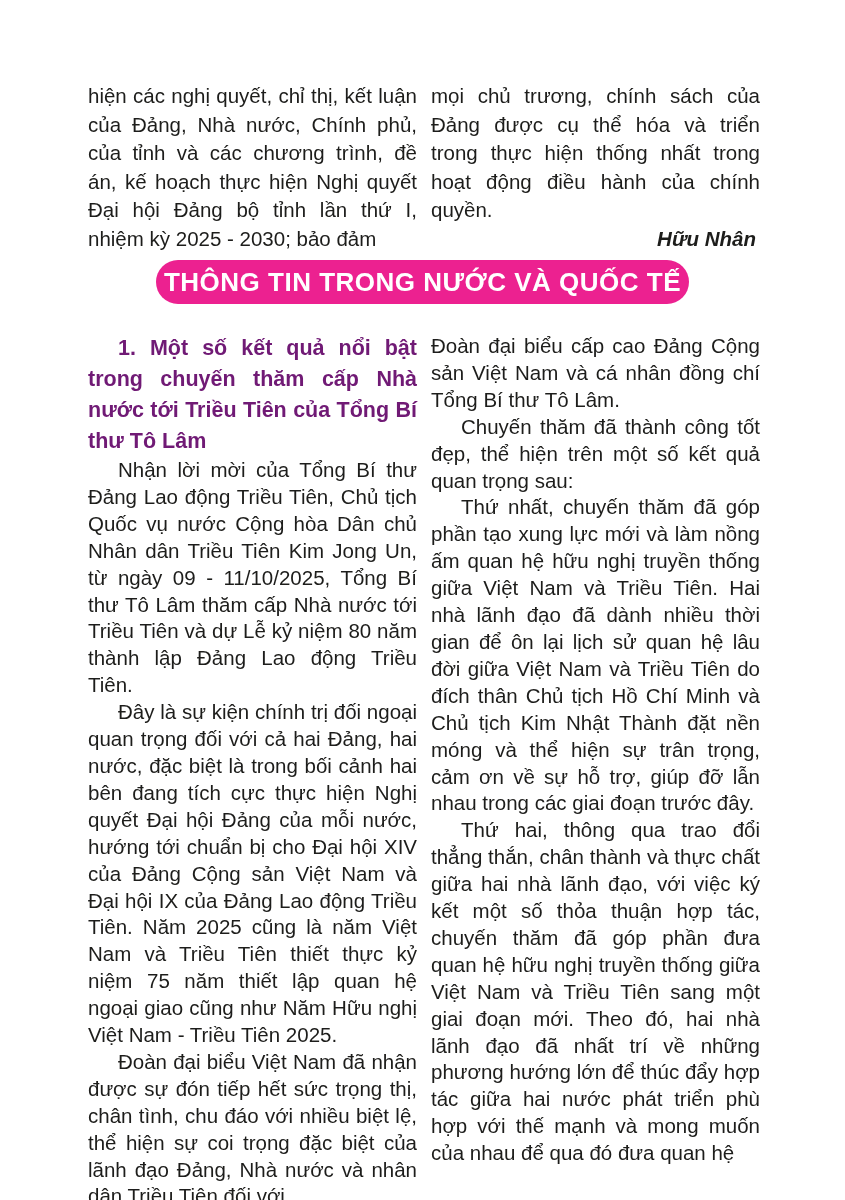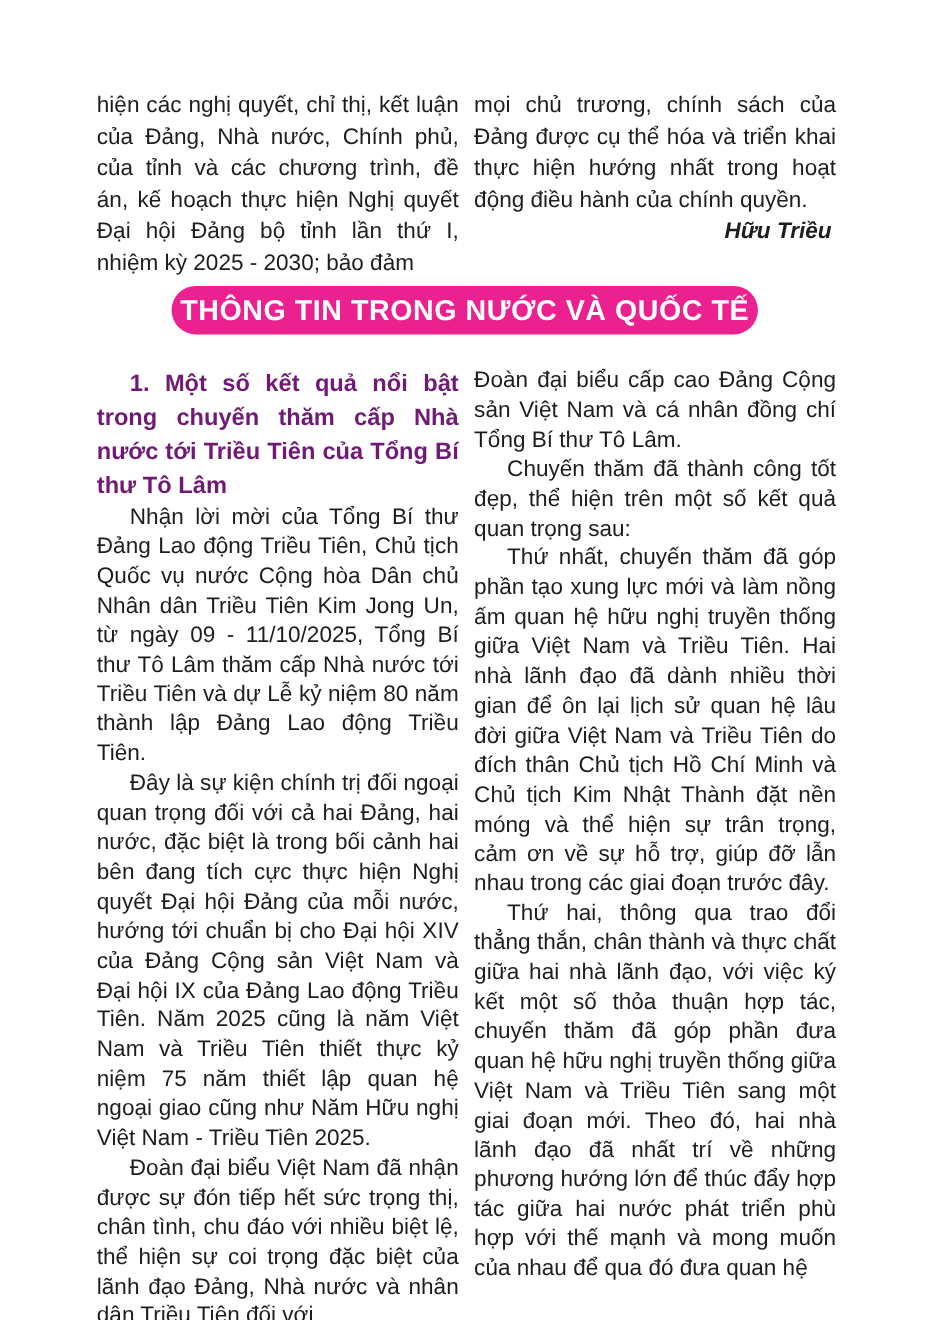--- a/index.html
+++ b/index.html
@@ -83,23 +83,23 @@
 <body>
 
 <div class="page" style="background: rgb(255, 255, 255); color: rgb(29, 29, 27);">
 
   <section class="two-col prev-article" style="top:79px;">
     <div class="col">
         <p class="para">hiện các nghị quyết, chỉ thị, kết luận của Đảng, Nhà nước, Chính phủ, của tỉnh và các chương trình, đề án, kế hoạch thực hiện Nghị quyết Đại hội Đảng bộ tỉnh lần thứ I, nhiệm kỳ 2025 - 2030; bảo đảm</p>
       </div>
     <div class="col">
       <div>
-          <p class="para">mọi chủ trương, chính sách của Đảng được cụ thể hóa và triển khai thực hiện hướng nhất trong hoạt động điều hành của chính quyền.</p>
+          <p class="para">mọi chủ trương, chính sách của Đảng được cụ thể hóa và triển trong thực hiện thống nhất trong hoạt động điều hành của chính quyền.</p>
         </div>
-      <p class="author-line">Hữu Triều</p>
+      <p class="author-line">Hữu Nhân</p>
     </div>
   </section>
 
   <div class="section-banner" style="background: rgb(236, 33, 144);">
     <span class="section-banner-label" style="color: rgb(255, 255, 255);">THÔNG TIN TRONG NƯỚC VÀ QUỐC TẾ</span>
   </div>
 
   <section class="two-col main-article" style="top:330px;">
     <div class="col">
       <h2 class="article-heading" style="color: #701a75;">1. Một số kết quả nổi bật trong chuyến thăm cấp Nhà nước tới Triều Tiên của Tổng Bí thư Tô Lâm</h2>

